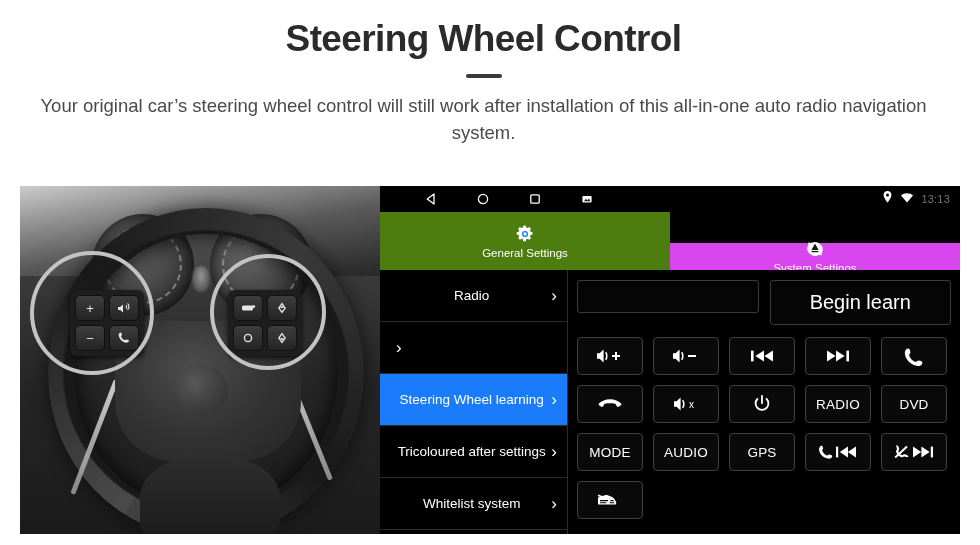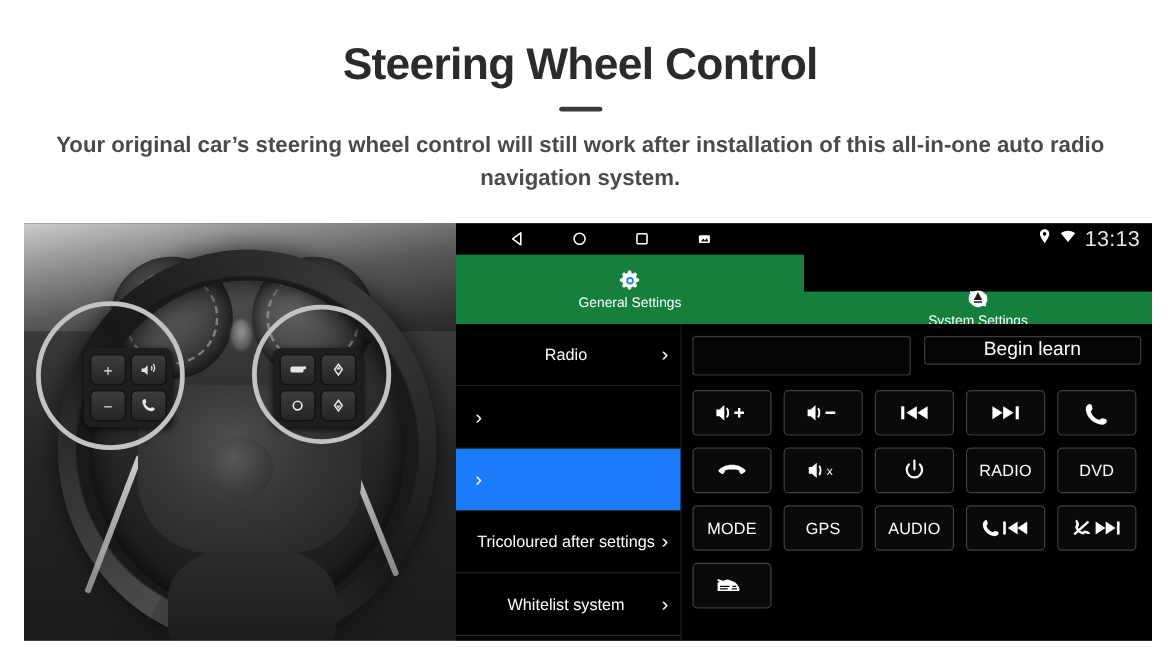--- a/index.html
+++ b/index.html
@@ -5,33 +5,33 @@
   * { box-sizing: border-box; margin: 0; padding: 0; }
   html, body {
     width: 980px; height: 545px;
     background: #ffffff;
     font-family: "Liberation Sans", sans-serif;
     overflow: hidden;
   }
   .page { position: relative; width: 980px; height: 545px; background:#fff; }
 
   
-  .header { width: 967px; padding-top: 31px; text-align: center; }
+  .header { width: 967px; padding-top: 16px; text-align: center; }
   .page-title {
     font-size: 37px; font-weight: bold; color: #2b2b2b;
     letter-spacing: -0.6px; line-height: 46px;
   }
   .title-rule {
     width: 36px; height: 4px; background: #3a3a3a;
     margin: 12px auto 0 auto; border-radius: 2px;
   }
   .subtitle {
     margin: 14px auto 0 auto; width: 910px;
     font-size: 18.5px; line-height: 27px; color: #4a4a4a;
-    font-weight: 700;
+    font-weight: 400;
   }
 
   
   .band {
     position: absolute; left: 20px; top: 186px;
     width: 940px; height: 348px;
     display: flex; overflow: hidden;
   }
 
   
@@ -128,29 +128,29 @@
   .statusbar {
     height: 26px; background:#000; display:flex; align-items:center;
     padding: 0 10px 0 0; position:relative;
   }
   .navicons { display:flex; align-items:center; gap:38px; padding-left:44px; }
   .nav-ico { width:14px; height:14px; display:block; }
   .status-right {
     position:absolute; right:10px; top:0; height:26px;
     display:flex; align-items:center; gap:7px;
   }
-  .clock { color:#e5e5e5; font-size:18px; letter-spacing:.2px; }
+  .clock { color:#737373; font-size:11px; letter-spacing:.2px; }
 
   .tabs { display:flex; height:58px; }
   .tab {
     flex:1; display:flex; flex-direction:column; align-items:center;
     justify-content:center; gap:3px; color:#fff; cursor:default;
   }
-  .tab.active { background:#15803d; }
-  .tab.inactive { background:#15803d;margin-top:31px; }
+  .tab.active { background:#4d7c0f; }
+  .tab.inactive { background:#d946ef;margin-top:31px; }
   .tab-label { font-size:11.5px; }
   .tab-icon { width:20px; height:20px; display:block; }
 
   .body { display:flex; height:264px; }
   .sidebar { width:188px; background:#000; border-right:1px solid #2c2c2c; }
   .side-item {
     height:52px; display:flex; align-items:center; justify-content:space-between;
     padding:0 10px 0 14px; color:#fff; font-size:13.5px;
     border-bottom:1px solid #2a2a2a; background:#000;
     position:relative;
@@ -159,22 +159,22 @@
   .side-item .lbl { flex:1; text-align:center; line-height:16px; }
   .chev { font-size:17px; color:#fff; font-weight:300; margin-left:2px; }
 
   .panel { flex:1; background:#000; padding:10px 9px 0 9px; }
   .row-top { display:flex; gap:11px; margin-bottom:12px; }
   .field {
     flex:1; height:33px; border:1px solid #3a3a3a; border-radius:3px;
     background:#050505;
   }
   .begin {
-    flex:1; height:24px; border:1px solid #3a3a3a; border-radius:3px;
-    background:#050505; color:#fff; font-size:16px;
+    flex:1; height:45px; border:1px solid #3a3a3a; border-radius:3px;
+    background:#050505; color:#fff; font-size:20px;
     display:flex; align-items:center; justify-content:center;
   }
   .grid { display:flex; flex-wrap:wrap; gap:10px 10px; }
   .kbtn {
     width:66px; height:38px; border:1px solid #3f3f3f; border-radius:4px;
     background:#0a0a0a; color:#fff;
     display:flex; align-items:center; justify-content:center; gap:2px;
     font-size:13.5px; letter-spacing:.2px;
   }
   .kbtn svg { display:block; }
@@ -330,20 +330,21 @@
 
         <div class="sidebar">
           <div class="side-item">
             <span class="lbl">Radio</span>
             <span class="chev">›</span>
           </div>
           <div class="side-item">
             <span class="chev">›</span>
           </div>
           <div class="side-item active">
+            <span class="lbl">Steering Wheel learning</span>
             <span class="chev">›</span>
           </div>
           <div class="side-item">
             <span class="lbl">Tricoloured after settings</span>
             <span class="chev">›</span>
           </div>
           <div class="side-item">
             <span class="lbl">Whitelist system</span>
             <span class="chev">›</span>
           </div>
@@ -428,22 +429,22 @@
                 <svg width="20" height="20" viewBox="0 0 20 20">
                   <path d="M5.4 5a6.4 6.4 0 1 0 9.2 0" fill="none" stroke="#fff" stroke-width="1.8" stroke-linecap="round"></path>
                   <path d="M10 1.8v7.4" stroke="#fff" stroke-width="1.8" stroke-linecap="round"></path>
                 </svg>
               </span>
             </div>
 
             <div class="kbtn">RADIO</div>
             <div class="kbtn">DVD</div>
             <div class="kbtn">MODE</div>
+            <div class="kbtn">AUDIO</div>
             <div class="kbtn">GPS</div>
-            <div class="kbtn">AUDIO</div>
 
             <div class="kbtn">
               <span class="kico">
                 <svg width="42" height="16" viewBox="0 0 42 16">
                   <path d="M4.4 1.4c1.3 0 1.4 1.8 1.7 2.8.2 1.1-1.2 1.4-.9 2.4.5 2.1 2.7 4.3 4.8 4.8 1 .3 1.3-1.1 2.4-.9 1 .2 2.8.4 2.8 1.7s-1.7 2.6-3.1 2.6C6.3 14.3 2.1 10.1 2 5.1c0-1.4 1.3-3.1 2.4-3.7z" fill="#fff"></path>
                   <rect x="19" y="2.6" width="2.2" height="10.8" fill="#fff"></rect>
                   <path d="M31 2.6 22.8 8 31 13.4z" fill="#fff"></path>
                   <path d="M39 2.6 30.8 8 39 13.4z" fill="#fff"></path>
                 </svg>
               </span>

